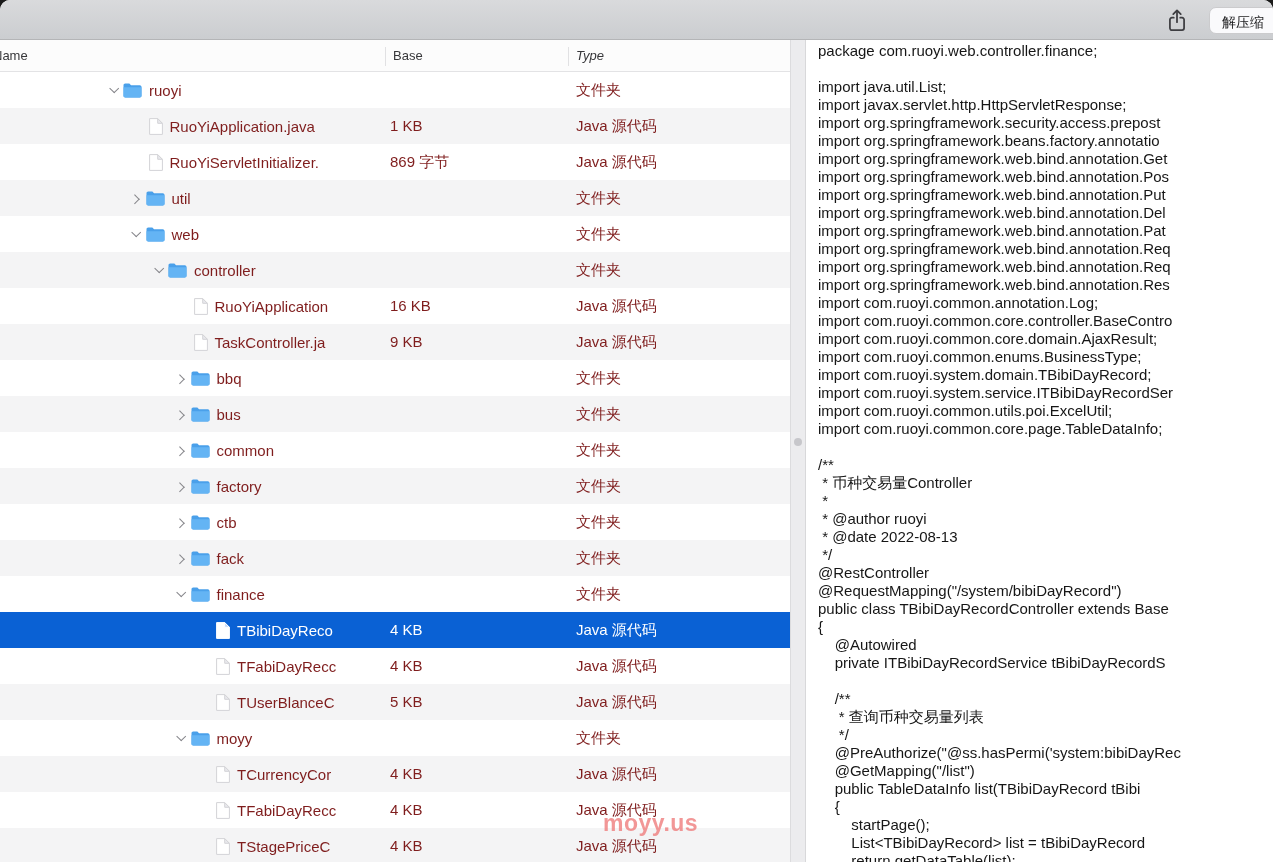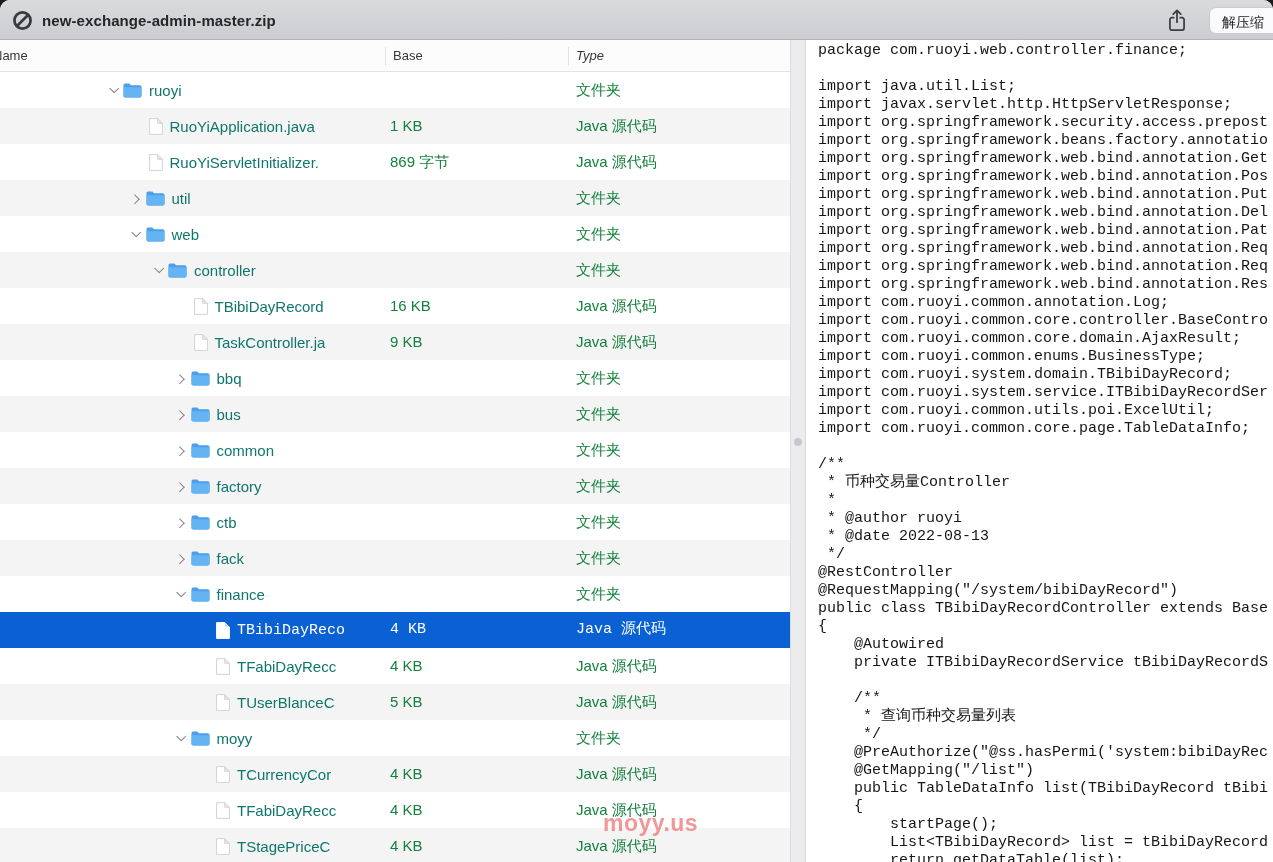--- a/index.html
+++ b/index.html
@@ -45,64 +45,57 @@
   .rows { position:absolute; left:0; top:32px; width:100%; bottom:0; overflow:hidden; }
   .frow { position:relative; height:36px; display:flex; align-items:center; background:#fff; }
   .frow.stripe { background:#f4f4f5; }
   .frow.selected { background:#0a61d4; }
   .indent { flex:none; height:1px; }
   .chev { flex:none; width:20px; height:20px; display:flex; align-items:center; justify-content:center; cursor:default; }
   .chev i { display:block; width:7px; height:7px; border-right:1.8px solid #86868b; border-bottom:1.8px solid #86868b; }
   .chev.down i  { transform:rotate(45deg) translate(-1px,-2px); }
   .chev.right i { transform:rotate(-45deg) translate(-1px,0); }
   .icon-box { flex:none; margin-right:7px; display:flex; align-items:center; }
-  .nm { font-size:15px; color:#0f766e; white-space:nowrap; }
-  .sz, .tp { position:absolute; top:0; height:36px; line-height:36px; font-size:15px; color:#15803d; white-space:nowrap; }
+  .nm { font-size:15px; color:#7f1d1d; white-space:nowrap; }
+  .sz, .tp { position:absolute; top:0; height:36px; line-height:36px; font-size:15px; color:#7f1d1d; white-space:nowrap; }
   .sz { left:390px; } .tp { left:576px; }
-  .frow.selected .nm, .frow.selected .sz, .frow.selected .tp { color:#ffffff;font-family:Liberation Mono, monospace; }
+  .frow.selected .nm, .frow.selected .sz, .frow.selected .tp { color:#ffffff; }
   .frow.selected .file-pg { stroke:#ffffff; }
   .frow.selected .file-fold { fill:#c3d8f6; stroke:#ffffff; }
 
   
   .splitter {
     position:absolute; left:790px; top:40px; width:16px; bottom:0;
     background:#ececee; border-left:1px solid #dcdcde; border-right:1px solid #d8d8da;
   }
   .split-dot { position:absolute; left:3px; top:398px; width:8px; height:8px; border-radius:50%; background:#c7c7cb; }
 
   
   .code-pane {
     position:absolute; left:806px; top:40px; right:0; bottom:0;
     background:#ffffff; overflow:hidden;
-    font-family:Liberation Mono, monospace;
+    font-family:Liberation Sans, sans-serif;
     font-size:15px; line-height:18px; color:#161616;
     padding:2px 0 0 12px; white-space:pre;
   }
   .code-line { height:18px; white-space:pre; }
 
   
   .watermark {
     position:absolute; left:603px; top:810px; z-index:40;
     font-size:23px; font-weight:bold; letter-spacing:0.5px;
     color:rgba(238,122,122,0.78);
   }
 </style>
 </head>
 <body>
 
 <div class="window">
 
   <div class="titlebar">
-    <div class="title-group">
-      <svg class="no-entry" viewBox="0 0 20 20">
-        <circle cx="10" cy="10" r="7.7" fill="none" stroke="#3a3a3e" stroke-width="2.6"></circle>
-        <line x1="15" y1="5" x2="5" y2="15" stroke="#3a3a3e" stroke-width="2.6"></line>
-      </svg>
-      <span class="win-title">new-exchange-admin-master.zip</span>
-    </div>
     <div class="share-btn">
       <svg width="20" height="25" viewBox="0 0 19 24">
         <path d="M6.4 9.3 H4.6 A1.9 1.9 0 0 0 2.7 11.2 V19.3 A1.9 1.9 0 0 0 4.6 21.2 H14.4 A1.9 1.9 0 0 0 16.3 19.3 V11.2 A1.9 1.9 0 0 0 14.4 9.3 H12.6" fill="none" stroke="#3e3e42" stroke-width="1.7" stroke-linecap="round"></path>
         <line x1="9.5" y1="13.6" x2="9.5" y2="2.8" stroke="#3e3e42" stroke-width="1.7" stroke-linecap="round"></line>
         <polyline points="5.9,5.9 9.5,2.3 13.1,5.9" fill="none" stroke="#3e3e42" stroke-width="1.7" stroke-linecap="round" stroke-linejoin="round"></polyline>
       </svg>
     </div>
     <button class="extract-btn">解压缩</button>
   </div>
 
@@ -210,21 +203,21 @@
         <div class="frow">
     <span class="indent" style="width: 193.5px;"></span>
 
     <span class="icon-box">
 
       <svg class="file-ic" width="14" height="17" viewBox="0 0 14 17">
         <path class="file-pg" d="M0.6 0.6 H8.7 L13.4 5.3 V16.4 H0.6 Z" fill="#ffffff" stroke="#d3d3d7" stroke-width="1"></path>
         <path class="file-fold" d="M8.7 0.6 L13.4 5.3 H8.7 Z" fill="#e9e9ed" stroke="#d3d3d7" stroke-width="1"></path>
       </svg>
     </span>
-    <span class="nm">TBibiDayRecord</span>
+    <span class="nm">RuoYiApplication</span>
     <span class="sz">16 KB</span>
     <span class="tp">Java 源代码</span>
   </div>
         <div class="frow stripe">
     <span class="indent" style="width: 193.5px;"></span>
 
     <span class="icon-box">
 
       <svg class="file-ic" width="14" height="17" viewBox="0 0 14 17">
         <path class="file-pg" d="M0.6 0.6 H8.7 L13.4 5.3 V16.4 H0.6 Z" fill="#ffffff" stroke="#d3d3d7" stroke-width="1"></path>

